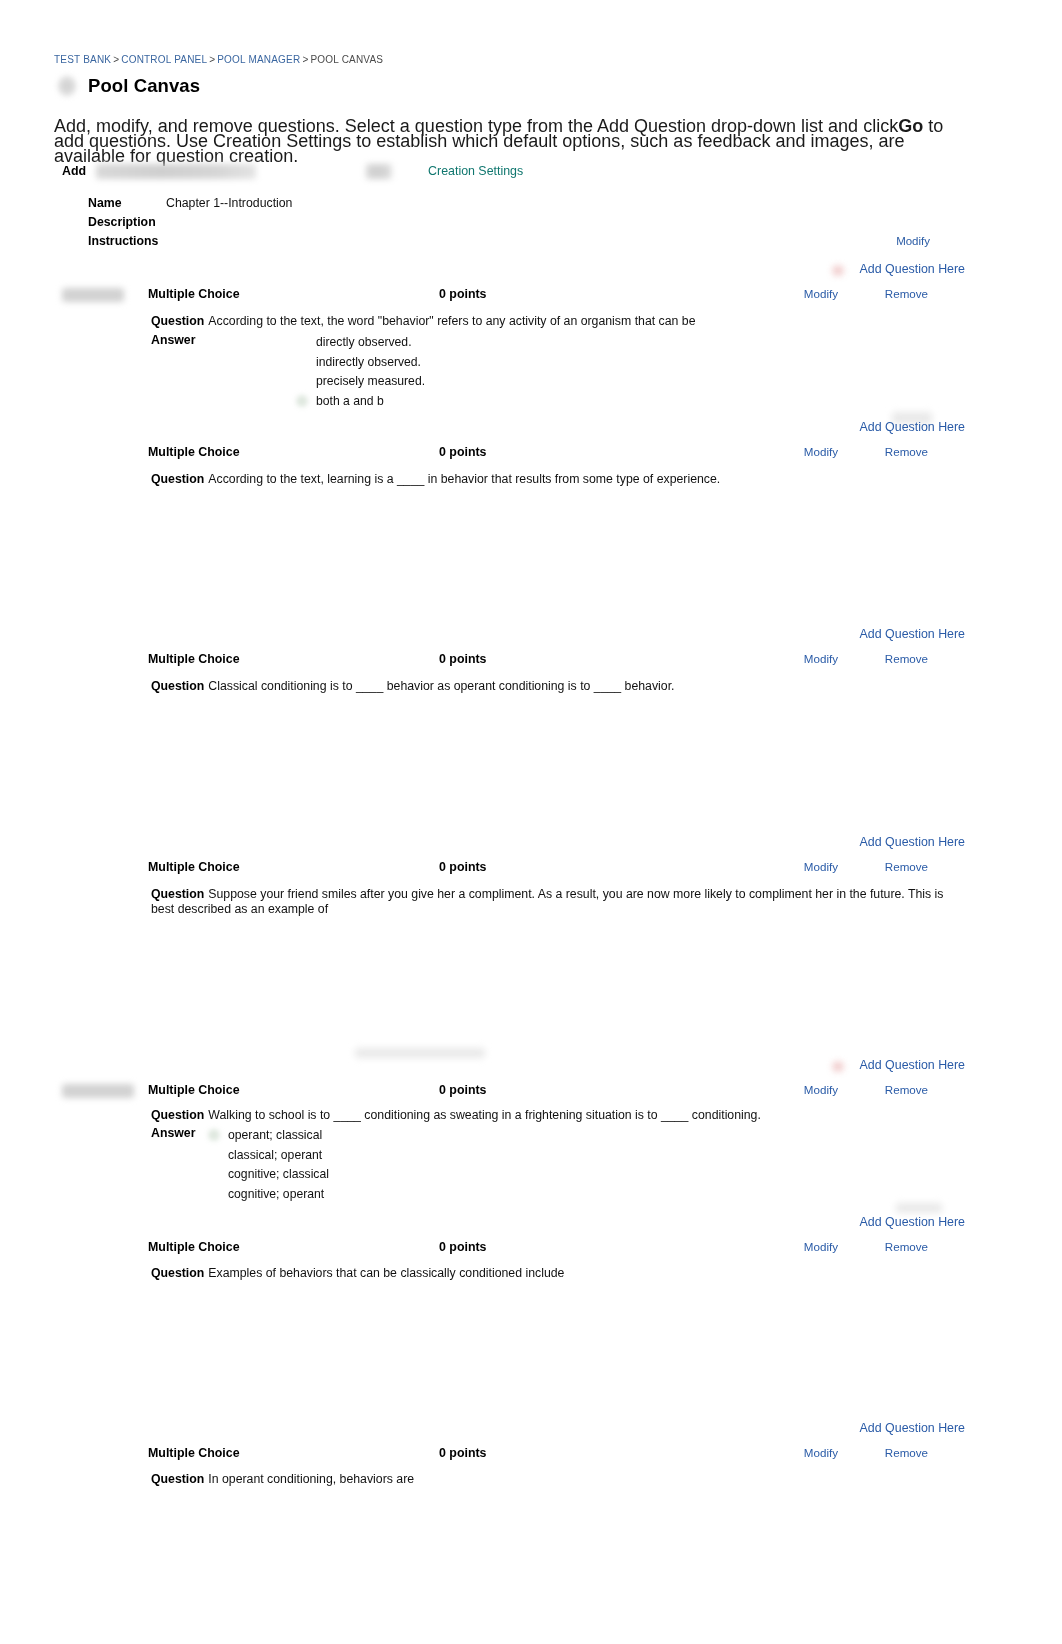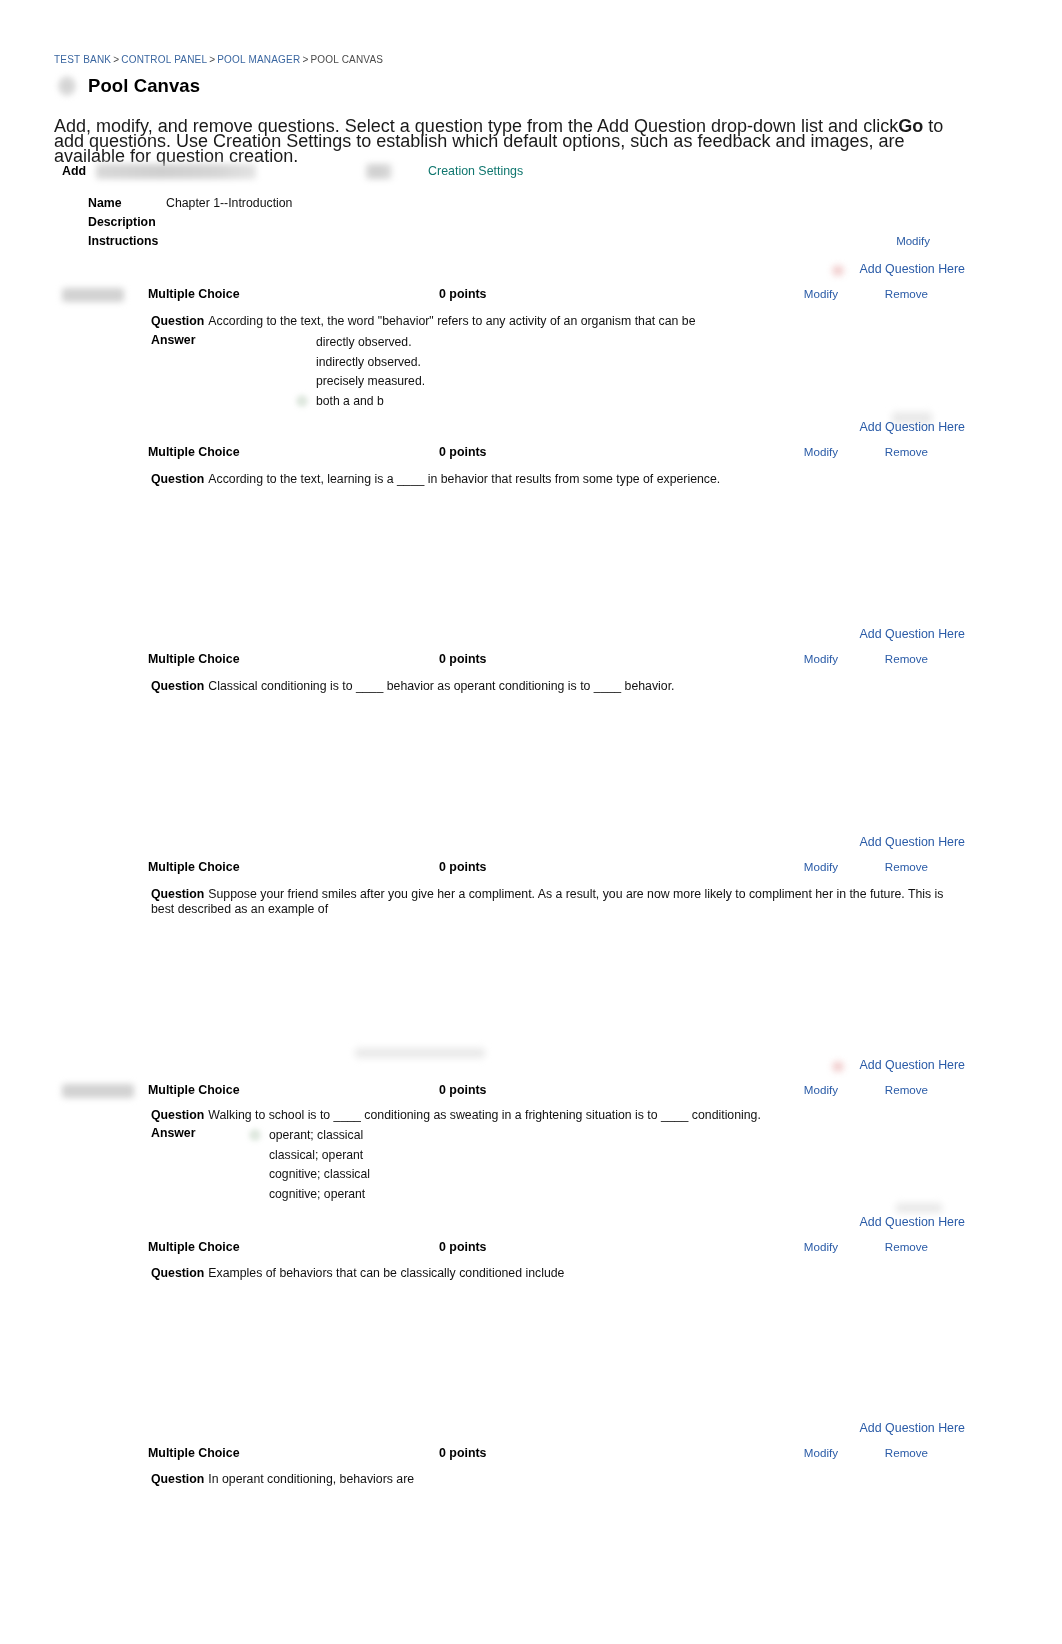--- a/index.html
+++ b/index.html
@@ -407,21 +407,21 @@
         <a href="#" class="q-modify">Modify</a>
         <a href="#" class="q-remove">Remove</a>
       </div>
     </div>
     <div class="q-body" style="top:50px;">
       <span class="q-line">
         <span class="q-label">Question</span><span class="q-text">Walking to school is to ____ conditioning as sweating in a frightening situation is to ____ conditioning.</span>
       </span>
       <div class="answer-wrap" style="margin-top:3px;">
         <span class="answer-label">Answer</span>
-        <div class="answer-list" style="margin-left:118px;">
+        <div class="answer-list" style="margin-left:77px;">
           <div class="answer-item"><span class="radio-smudge"></span><span>operant; classical</span></div>
           <div class="answer-item">classical; operant</div>
           <div class="answer-item">cognitive; classical</div>
           <div class="answer-item">cognitive; operant</div>
         </div>
       </div>
     </div>
   </div>
 
   <div class="q-block" style="top:1215px;">

